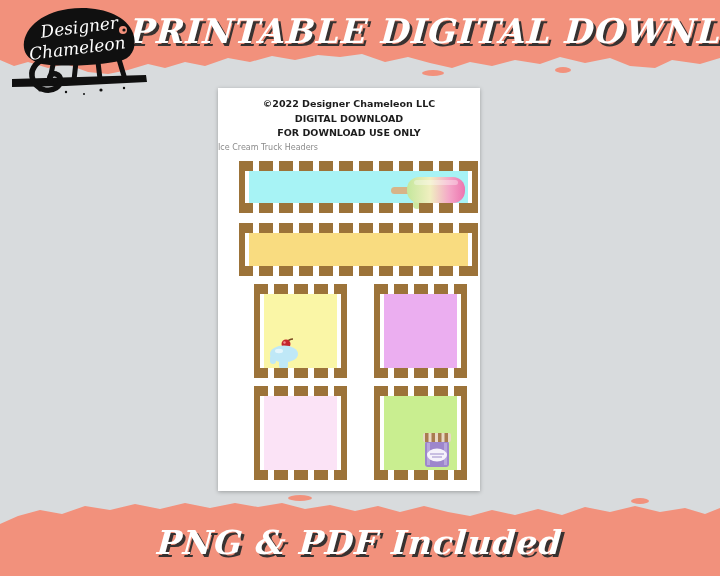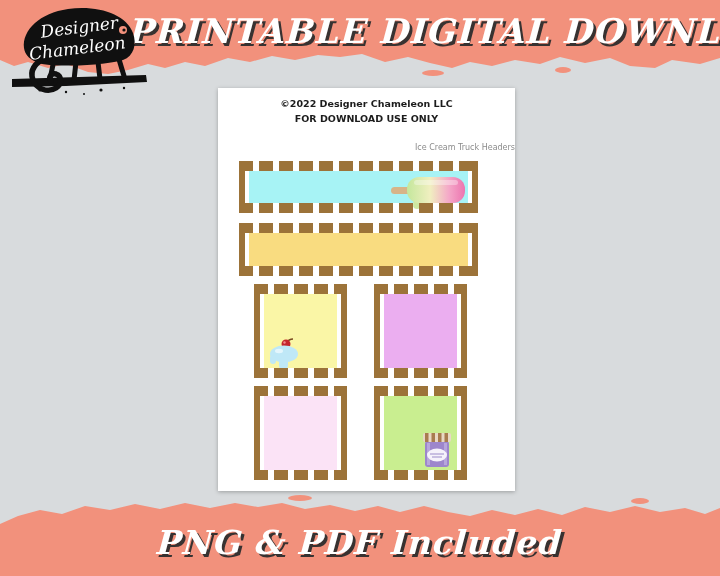--- a/index.html
+++ b/index.html
@@ -18,29 +18,29 @@
     text-shadow:3px 3px 0 rgba(45,45,45,.95);
     letter-spacing:1px;white-space:nowrap;
   }
   #top-title{top:11px;font-size:34px;}
   #bottom-title{top:523px;left:0;width:720px;font-size:33px;}
   
   #logo{position:absolute;top:0;left:6px;z-index:5;}
   
   .page{
     --frame:#9C7339;
-    position:absolute;left:218px;top:88px;width:297px;height:403px;
+    position:absolute;left:218px;top:88px;width:262px;height:403px;
     background:#fff;box-shadow:0 1px 4px rgba(0,0,0,.28);
   }
   .page-head{
     position:absolute;top:9px;left:0;right:0;text-align:center;
     font-size:9.5px;font-weight:bold;color:#1c1c1c;line-height:14.5px;
   }
   .product-title{
-    position:absolute;top:55px;left:0;right:0;text-align:right;
+    position:absolute;top:55px;left:0;right:0;text-align:left;
     font-size:8px;color:#8b8b8b;
   }
   
   .frame{
     position:absolute;box-sizing:border-box;background:#fff;
     border-left:6px solid var(--frame);border-right:6px solid var(--frame);
   }
   .frame::before,.frame::after{
     content:"";position:absolute;left:-6px;right:-6px;height:10px;
     background:repeating-linear-gradient(90deg,var(--frame) 0 14px,rgba(0,0,0,0) 14px 20px);
@@ -91,20 +91,21 @@
   <circle cx="118" cy="30" r="1.6" fill="#101010"></circle>
 
   <text x="74" y="33" transform="rotate(-7 74 33)" text-anchor="middle" font-family="DejaVu Serif, serif" font-style="italic" font-size="17" fill="#fff">Designer</text>
   <text x="72" y="54" transform="rotate(-7 72 54)" text-anchor="middle" font-family="DejaVu Serif, serif" font-style="italic" font-size="17" fill="#fff">Chameleon</text>
 </svg>
 
 <div class="page" style="--frame: #9C7339;">
 
   <div class="page-head">
     <div>©2022 Designer Chameleon LLC</div>
+    <div>DIGITAL DOWNLOAD</div>
     <div>FOR DOWNLOAD USE ONLY</div>
   </div>
   <div class="product-title">Ice Cream Truck Headers</div>
 
   <div id="frame-cyan" class="frame">
     <div class="fill" style="background: rgb(167, 243, 245);">
       <svg id="popsicle-icon" class="deco" width="76" height="36" viewBox="0 0 76 36">
         <defs>
           <linearGradient id="popsGrad" x1="0" y1="0" x2="1" y2="0">
             <stop offset="0" stop-color="#C4E79C"></stop>

